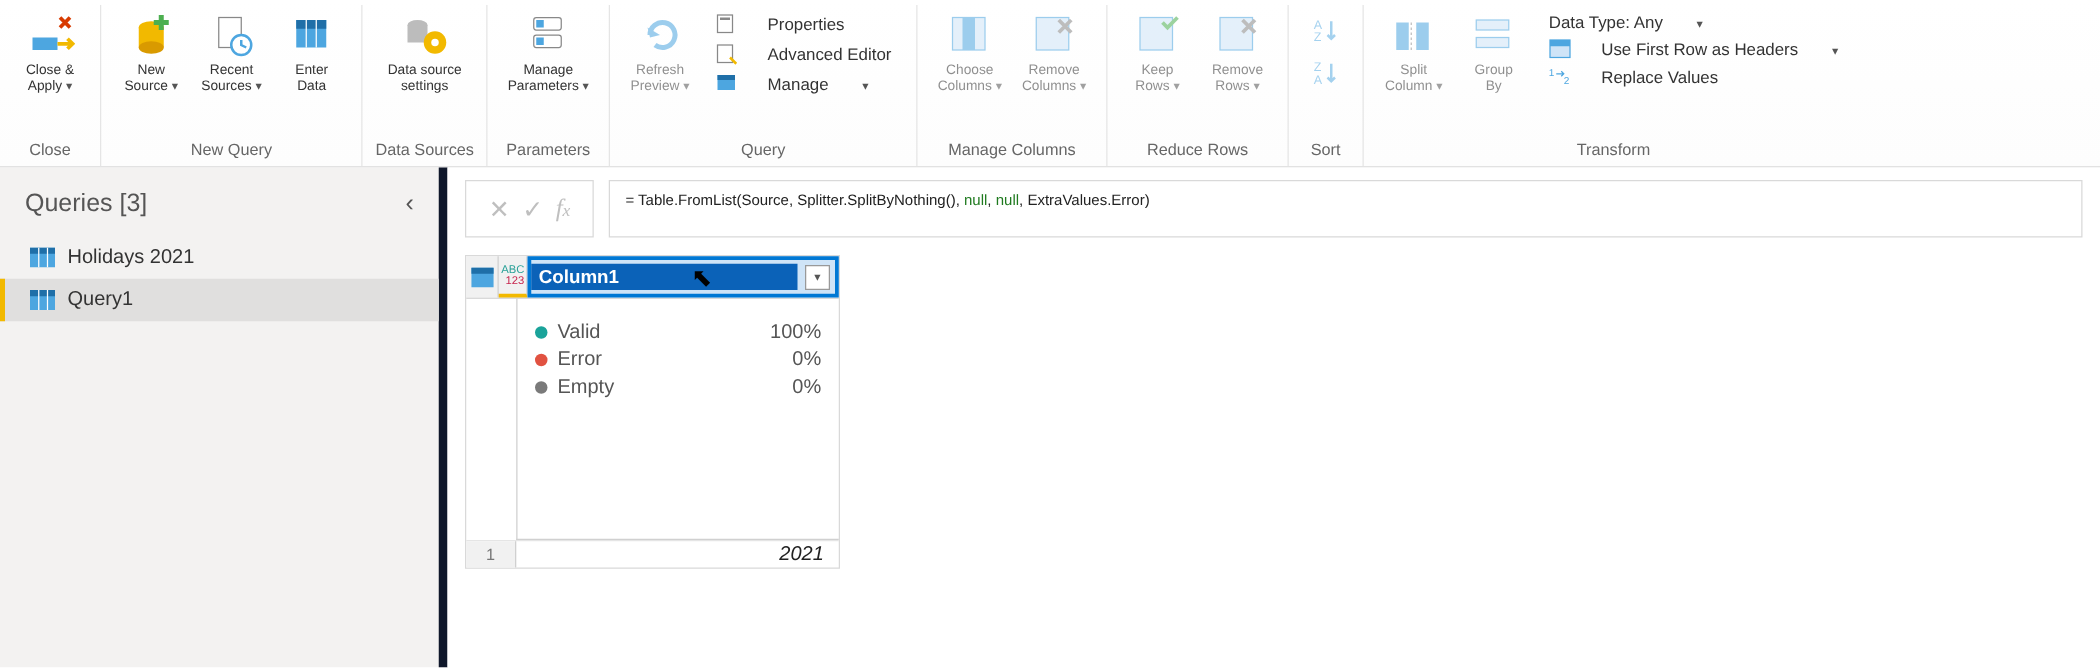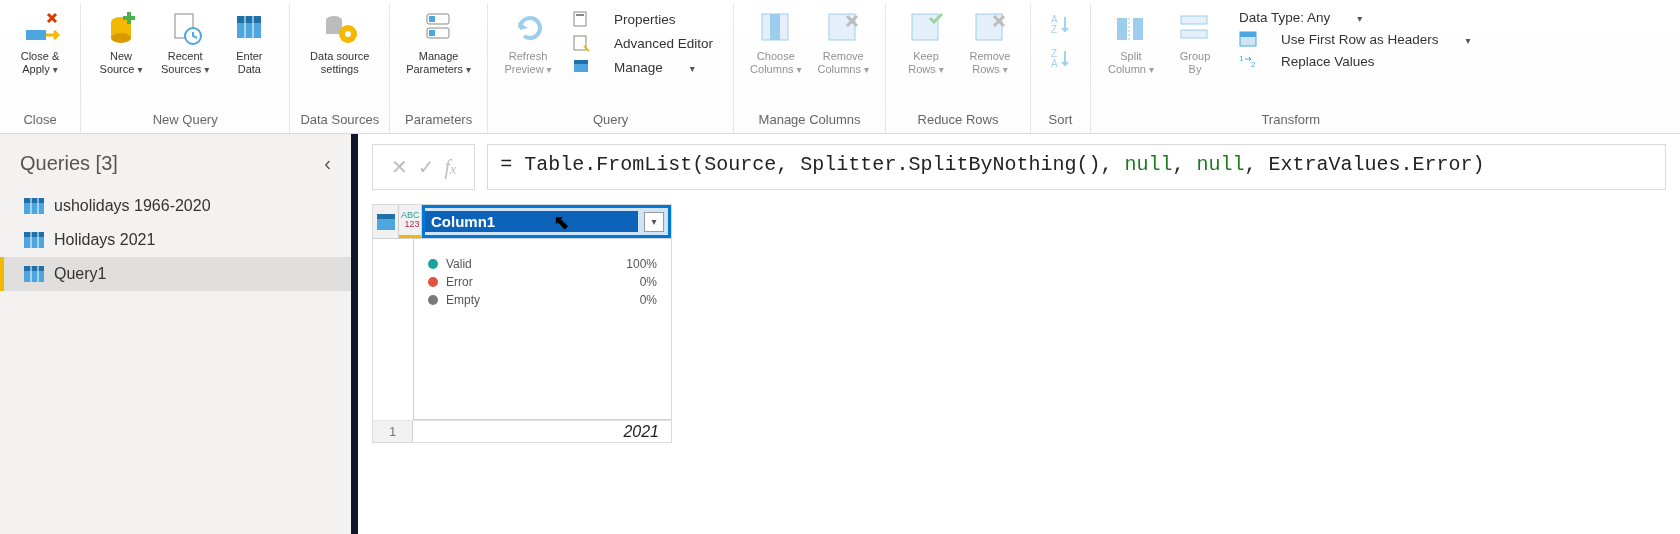--- a/index.html
+++ b/index.html
@@ -143,22 +143,22 @@
     border:1px solid #d9d9d9;
     padding: 0 18px;
     background:#fff;
   }
   .formula-actions span { color:#bfbfbf; font-size:20px; cursor:pointer;}
   .fx { font-style: italic; font-family: "Times New Roman", serif; font-size:22px; color:#777;}
   .formula-input {
     flex:1;
     border:1px solid #d9d9d9;
     background:#fff;
-    font-family: Liberation Mono, monospace;
-    font-size: 20px;
+    font-family: Liberation Sans, sans-serif;
+    font-size: 12px;
     padding: 8px 12px;
     color:#222;
     overflow:hidden;
     white-space:nowrap;
   }
   .kw-null { color:#1f7a1f; }
 
   
   .grid-wrap {
     margin-top: 14px;
@@ -214,21 +214,21 @@
     pointer-events:none;
   }
   .quality-box {
     padding: 16px 14px 110px 14px;
     border-bottom:1px solid #d0d0d0;
     margin-left:40px;
     border-left:1px solid #d0d0d0;
   }
   .qrow {
     display:flex; align-items:flex-end; justify-content:space-between;
-    font-size:12px; color:#555;
+    font-size:16px; color:#555;
     padding: 2px 0;
     gap: 16px;
   }
   .qrow .dot { width:10px; height:10px; border-radius:50%; margin-right:8px;}
   .qrow .lhs { display:flex; align-items:center; }
   .qrow .rhs { color:#555; }
   .data-row {
     display:flex; height:22px; border-top:1px solid #e5e5e5;
   }
   .data-row .rnum {
@@ -509,29 +509,20 @@
   </div>
 
 </div>
 
 <div class="main">
 
   <div class="queries-pane">
     <div class="queries-header">
       <span>Queries [3]</span>
       <span class="collapse-btn">‹</span>
-    </div>
-    <div class="query-item">
-      <svg class="table-icon">
-          <rect width="20" height="16" fill="#4da6e0"></rect>
-          <rect width="20" height="5" fill="#1f6fa8"></rect>
-          <line x1="7" y1="0" x2="7" y2="16" stroke="#fff"></line>
-          <line x1="14" y1="0" x2="14" y2="16" stroke="#fff"></line>
-        </svg>
-      <span>usholidays 1966-2020</span>
     </div>
     <div class="query-item">
       <svg class="table-icon">
           <rect width="20" height="16" fill="#4da6e0"></rect>
           <rect width="20" height="5" fill="#1f6fa8"></rect>
           <line x1="7" y1="0" x2="7" y2="16" stroke="#fff"></line>
           <line x1="14" y1="0" x2="14" y2="16" stroke="#fff"></line>
         </svg>
       <span>Holidays 2021</span>
     </div>

